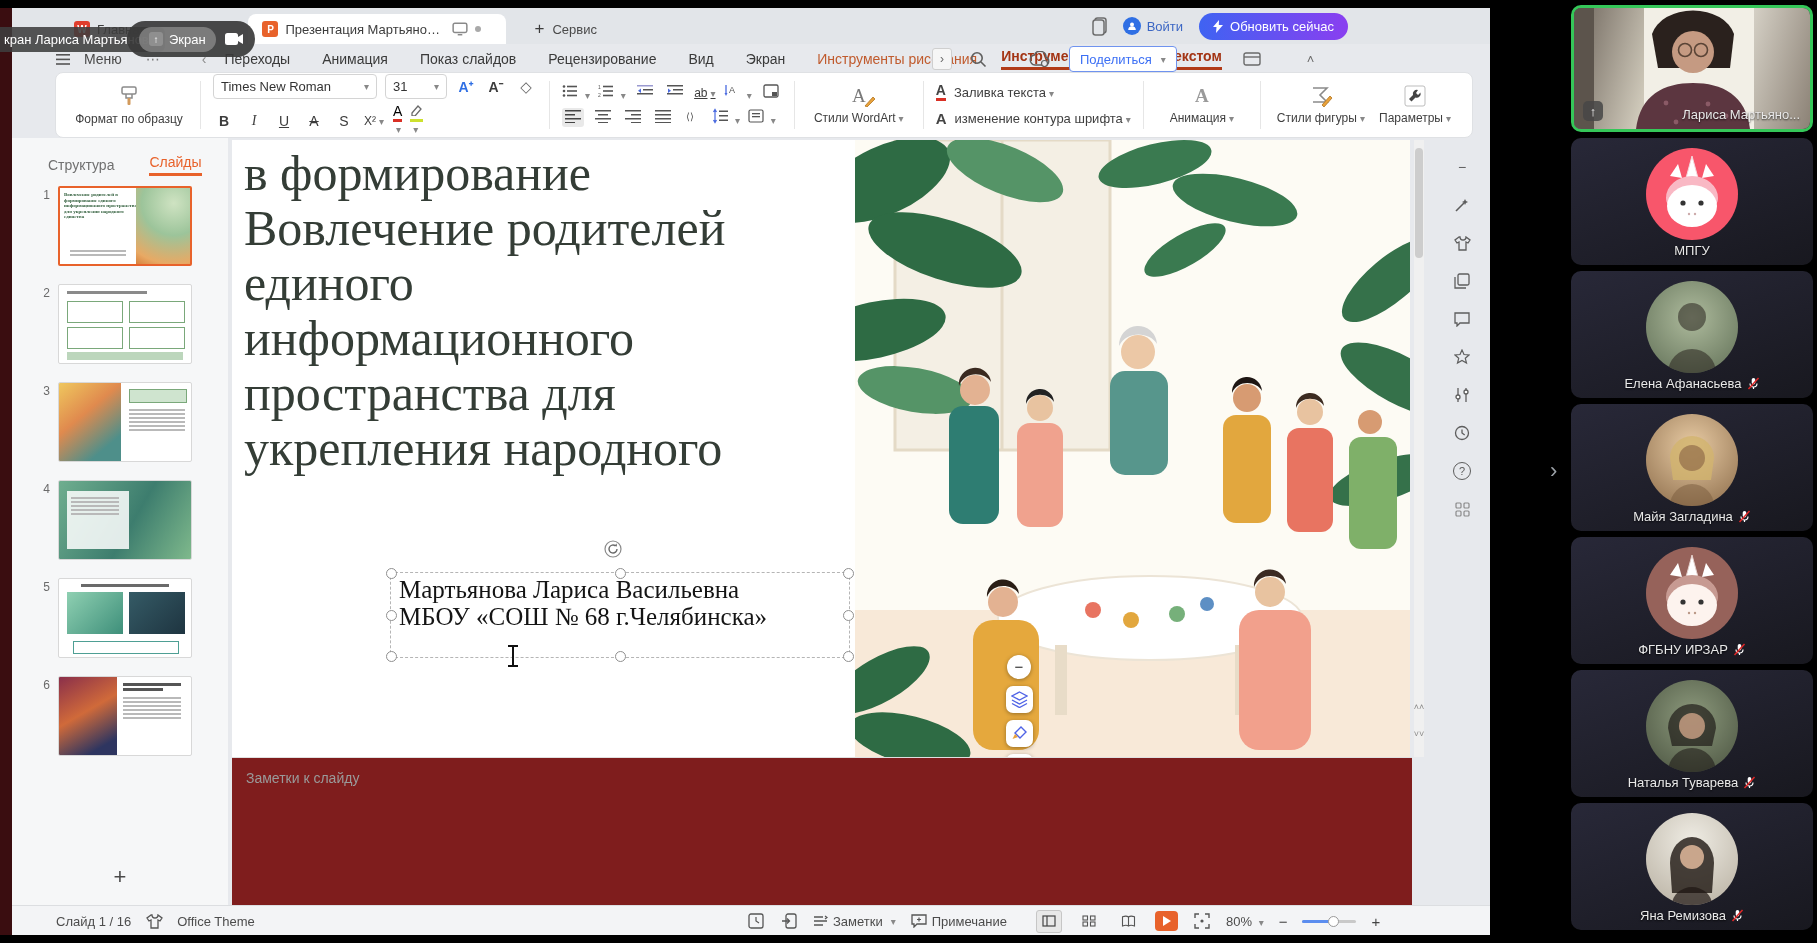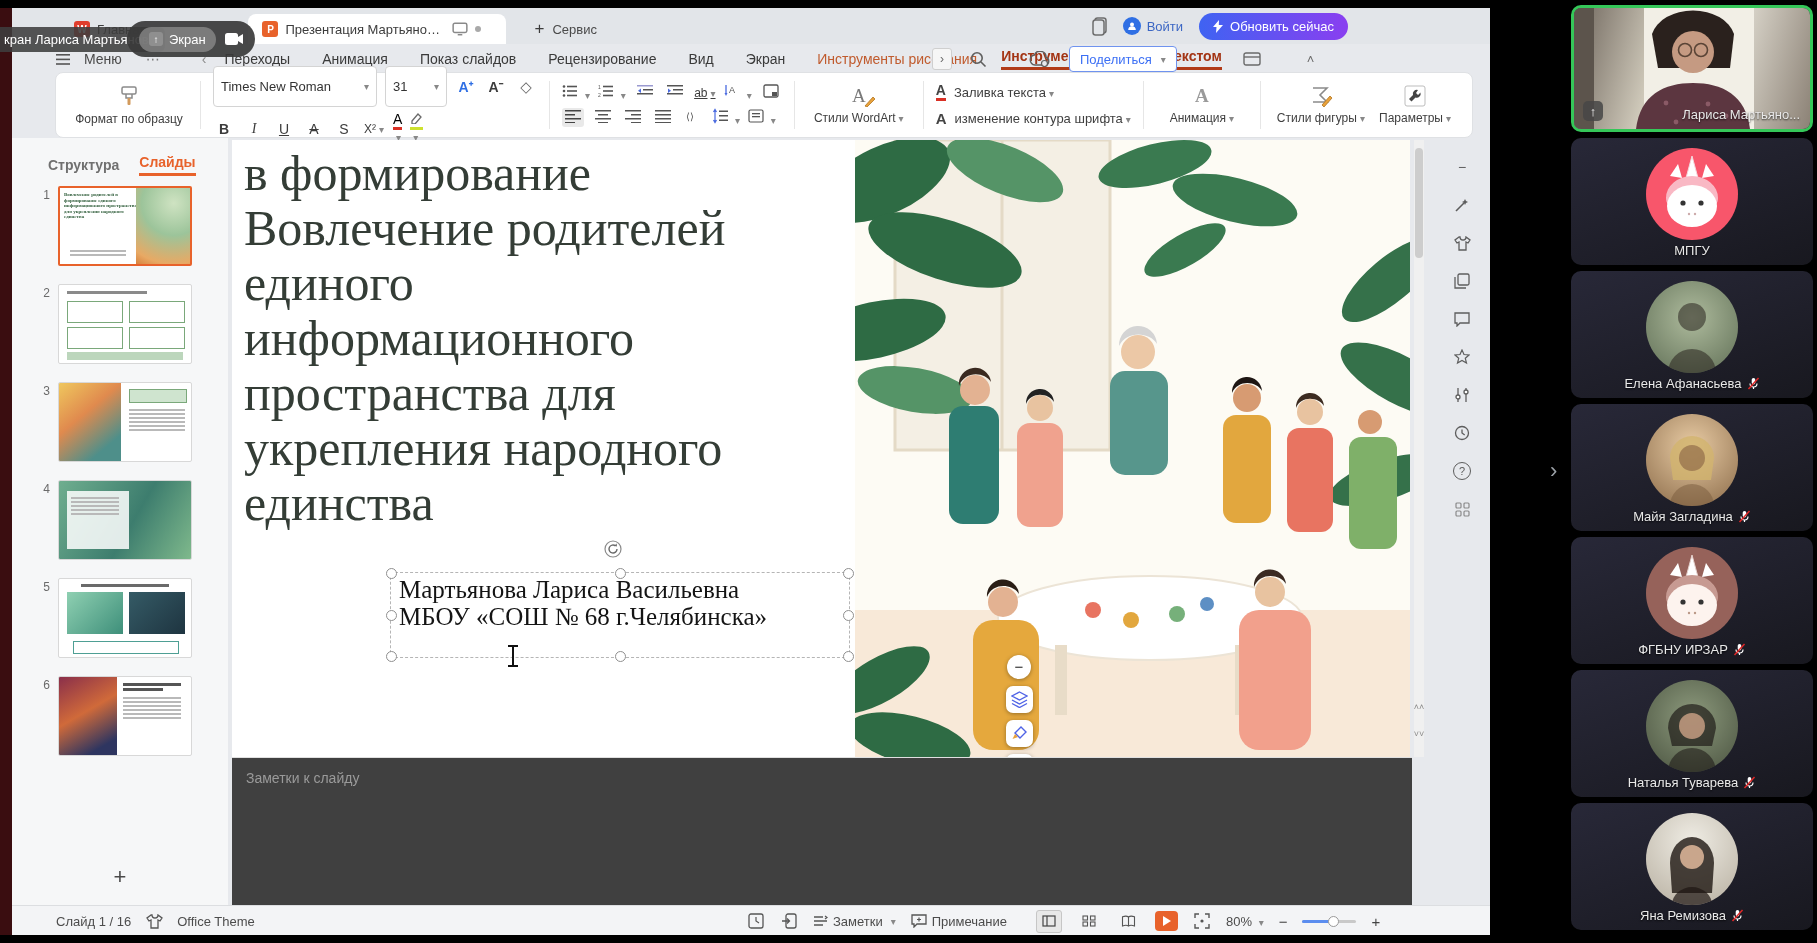--- a/index.html
+++ b/index.html
@@ -35,29 +35,29 @@
   .caret:after{content:"▾";font-size:10px;color:#888;margin-left:3px;}
   
   .ribbon{position:absolute;left:43px;top:64px;width:1418px;height:66px;background:#fff;border:1px solid #dfe1e4;border-radius:8px;
     display:flex;align-items:center;padding:0 14px;box-sizing:border-box;}
   .rsep{width:1px;height:48px;background:#e6e6e6;margin:0 12px;}
   .vgrp{display:flex;flex-direction:column;align-items:center;justify-content:center;gap:4px;}
   .rlbl{font-size:12px;color:#3f3f3f;white-space:nowrap;}
   .rcol{display:flex;flex-direction:column;gap:6px;}
   .rrow{display:flex;align-items:center;gap:8px;}
   .combo{display:flex;align-items:center;justify-content:space-between;border:1px solid #d4d4d4;border-radius:4px;height:23px;
-    padding:8px 7px;font-size:13px;color:#333;background:#fff;}
+    padding:0 7px;font-size:13px;color:#333;background:#fff;}
   .fbtn{min-width:22px;text-align:center;font-size:14px;color:#3c3c3c;}
   .ricon{width:16px;height:16px;display:inline-block;}
   .bigA{font-size:19px;color:#7a7a7a;font-family:"Liberation Serif",serif;}
   .colorA{position:relative;font-size:14px;line-height:13px;}
   .colorA .bar{display:block;height:3px;margin-top:1px;}
   
   .sidebar{position:absolute;left:0;top:130px;width:216px;height:767px;background:#f6f7f8;}
-  .sb-tabs{display:flex;align-items:center;gap:20px;padding:16px 0 10px 36px;font-size:14px;font-weight:bold;}
+  .sb-tabs{display:flex;align-items:center;gap:35px;padding:16px 0 10px 36px;font-size:14px;}
   .sb-tab-off{color:#707070;}
   .sb-tab-on{color:#e8622b;border-bottom:3px solid #e8622b;padding-bottom:3px;}
   .sb-collapse{margin-left:28px;color:#8a8a8a;font-size:14px;}
   .thumbrow{display:flex;align-items:flex-start;gap:8px;margin:0 0 18px 22px;}
   .thumbnum{width:16px;text-align:right;font-size:12px;color:#6a6a6a;padding-top:2px;}
   .thumb{width:134px;height:80px;background:#fff;border:1px solid #d8d8d8;border-radius:2px;position:relative;overflow:hidden;box-sizing:border-box;}
   .thumb.sel{border:2px solid #e8622b;}
   .t1txt{position:absolute;left:4px;top:4px;width:140px;font-family:"Liberation Serif",serif;font-weight:bold;
     font-size:9px;line-height:10px;color:#2f5d3a;transform:scale(.55);transform-origin:0 0;}
   .t1img{position:absolute;right:0;top:0;width:54px;height:100%;
@@ -74,21 +74,21 @@
   .rotate{position:absolute;left:372px;top:400px;}
   .ibeam{position:absolute;left:276px;top:505px;width:10px;height:22px;}
   .ibeam .v{position:absolute;left:4px;top:2px;width:2px;height:18px;background:#111;}
   .ibeam .b{position:absolute;left:0;width:10px;height:2px;background:#111;}
   .illu{position:absolute;right:0;top:0;width:555px;height:617px;}
   
   .floatbar{position:absolute;left:992px;top:647px;width:30px;display:flex;flex-direction:column;gap:7px;align-items:center;}
   .fb-btn{width:27px;height:27px;background:#fff;border-radius:7px;box-shadow:0 1px 4px rgba(0,0,0,.35);display:flex;align-items:center;justify-content:center;}
   .fb-btn.circ{border-radius:50%;width:24px;height:24px;}
   
-  .notes{position:absolute;left:220px;top:749px;width:1180px;height:148px;background:#404040;border-top:1px solid #e0e0e0;}
+  .notes{position:absolute;left:220px;top:749px;width:1180px;height:148px;background:#7f1d1d;border-top:1px solid #e0e0e0;}
   .notes-ph{position:absolute;left:14px;top:12px;font-size:14px;color:#9a9a9a;}
   
   .vscroll{position:absolute;left:1402px;top:132px;width:10px;height:617px;background:#f0f0f0;}
   .vthumb{position:absolute;left:1px;top:6px;width:8px;height:110px;background:#cdcdcd;border-radius:4px;}
   .pgnav{position:absolute;left:1398px;width:18px;height:18px;color:#8a8a8a;font-size:9px;line-height:8px;text-align:center;}
   .rail{position:absolute;left:1434px;top:150px;width:32px;display:flex;flex-direction:column;align-items:center;gap:20px;color:#5d5d5d;}
   .rail .ri{width:18px;height:18px;display:flex;align-items:center;justify-content:center;font-size:14px;}
   
   .statusbar{position:absolute;left:0;top:897px;width:1478px;height:30px;background:#f3f4f6;border-top:1px solid #dcdee1;
     display:flex;align-items:center;font-size:13px;color:#4c4c4c;}
@@ -514,21 +514,20 @@
     </div>
 
     <div class="slide">
       <div class="stitle">
         <div>в формирование</div>
         <div>Вовлечение родителей</div>
         <div>единого</div>
         <div>информационного</div>
         <div>пространства для</div>
         <div>укрепления народного</div>
-        <div>единства</div>
       </div>
 
       <svg class="illu" viewBox="0 0 555 617">
         <rect width="555" height="617" fill="#fdfbf4"></rect>
         <rect x="40" y="0" width="215" height="310" fill="#f4efe4" stroke="#e4dac6" stroke-width="3"></rect>
         <line x1="147" y1="0" x2="147" y2="310" stroke="#e4dac6" stroke-width="3"></line>
         <rect y="470" width="555" height="147" fill="#f8e9d8"></rect>
 
         <g fill="#2e6b44">
           <ellipse cx="30" cy="40" rx="70" ry="34" transform="rotate(-25 30 40)"></ellipse>

